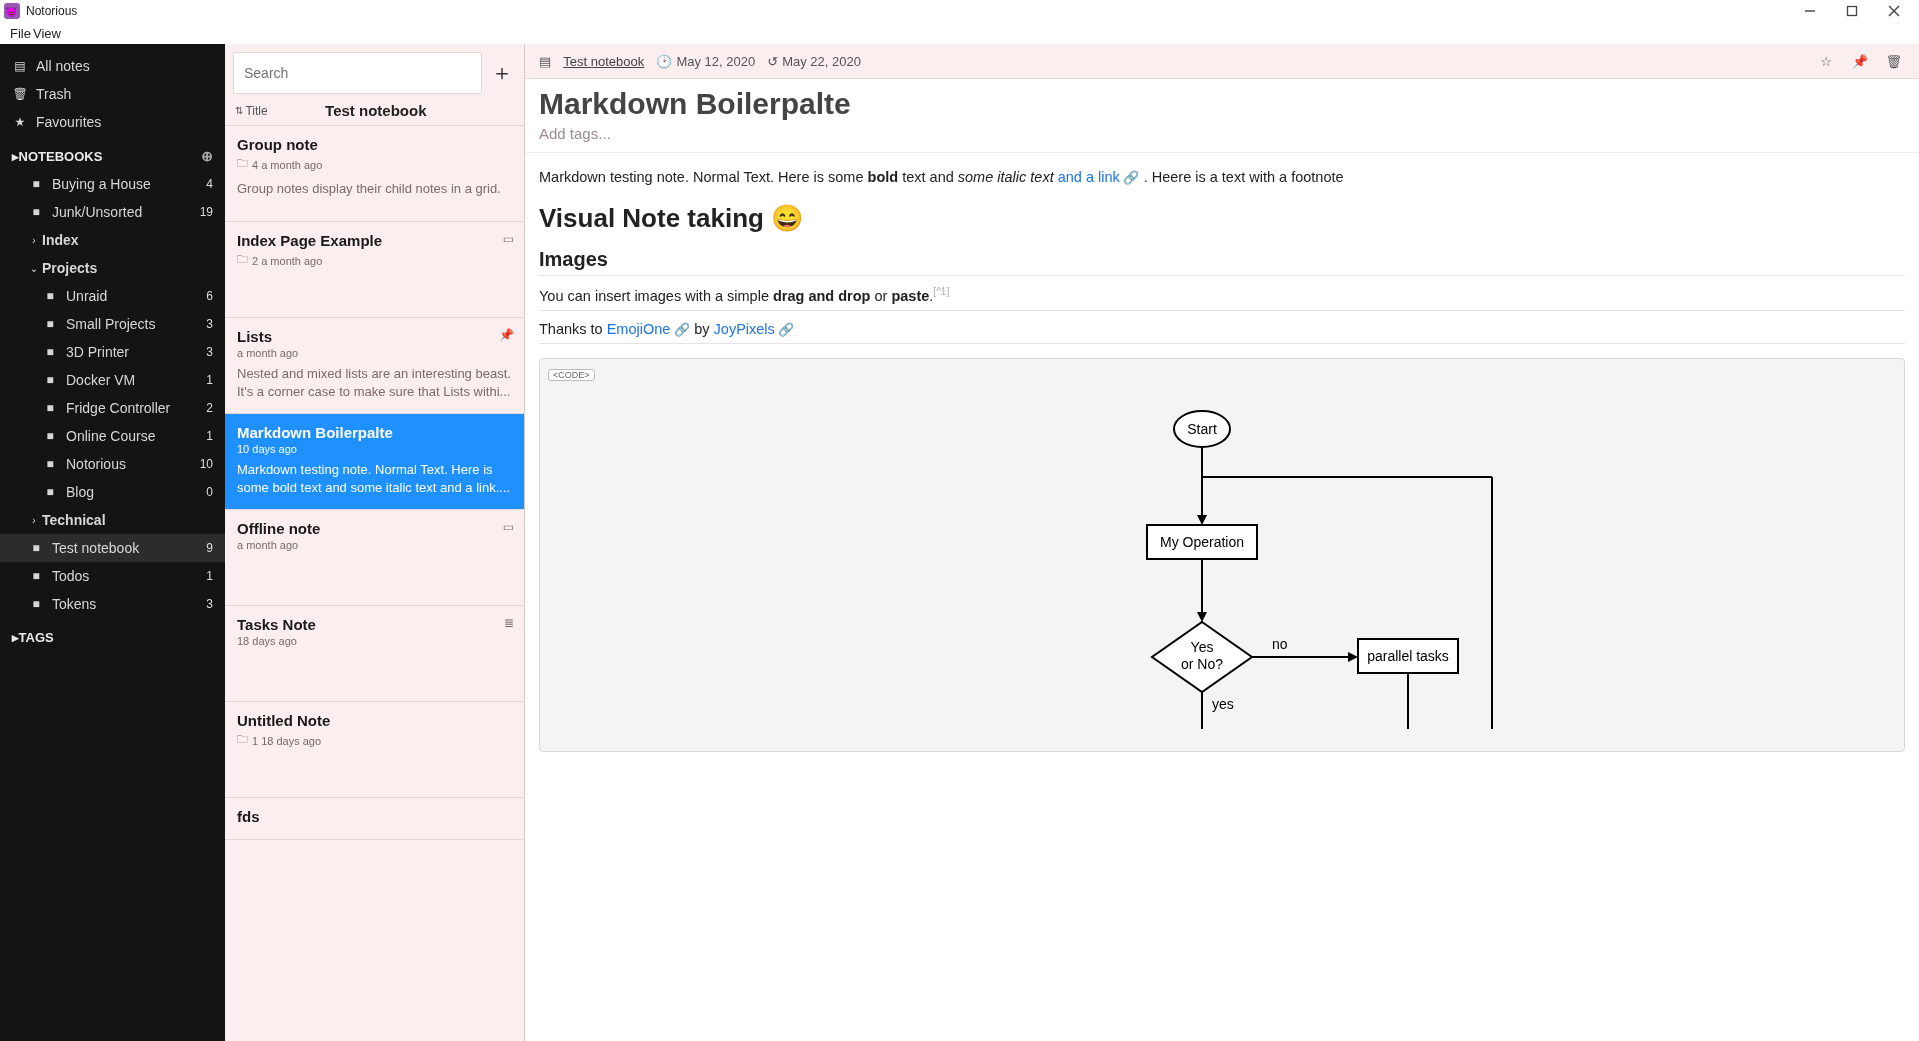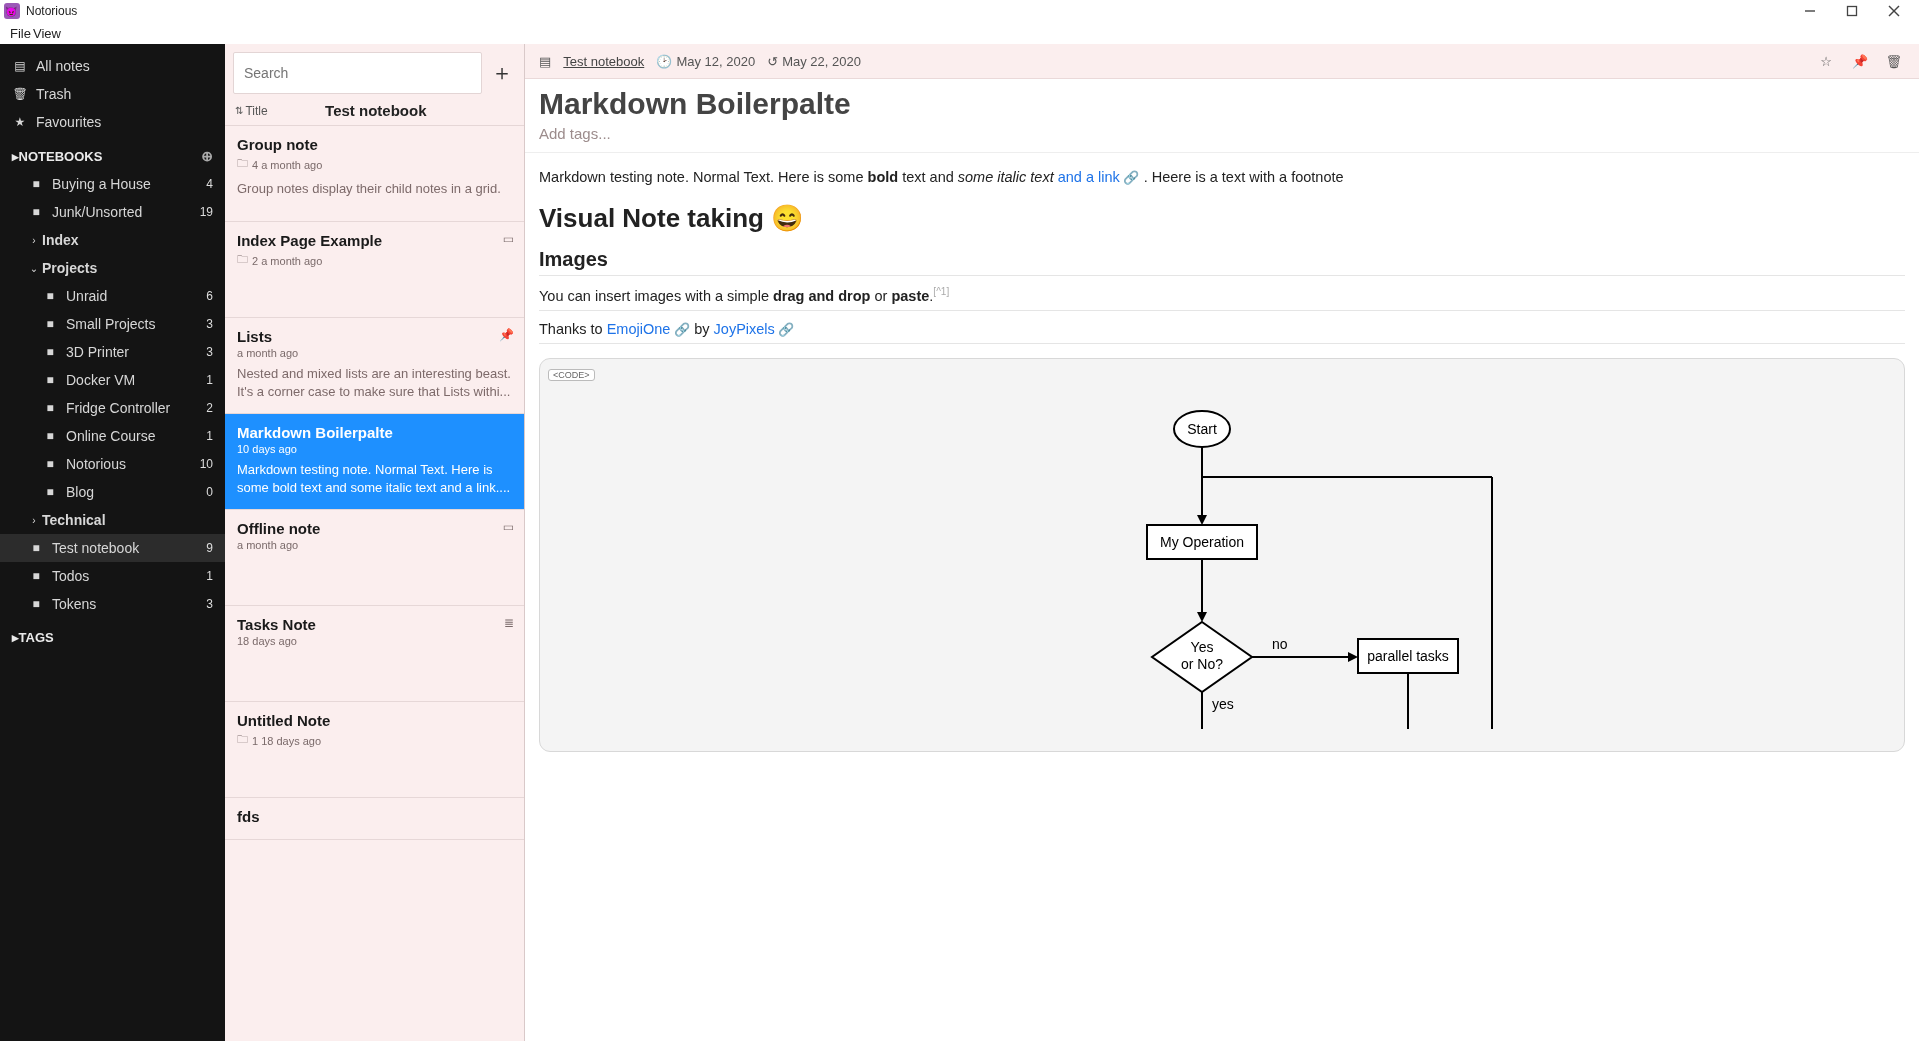--- a/index.html
+++ b/index.html
@@ -59,21 +59,21 @@
 .content .c-tags { padding:0 14px 10px 14px; font-size:15px; color:#9c8c8c;}
 .content .c-tags-wrap{ border-bottom:1px solid #eee;}
 .content .c-body { flex:1; overflow-y:auto; padding:10px 14px 20px 14px; font-size:14.5px; color:#222; }
 .content .c-body p { margin:6px 0; }
 .content .c-body h1.note-h1 { font-size:26px; font-weight:800; margin:18px 0 8px 0; }
 .content .c-body h2.note-h2 { font-size:20px; font-weight:800; margin:14px 0 4px 0; }
 .content .c-body .rule { border-bottom:1px solid #e5e5e5; margin:4px 0 10px 0;}
 .content .c-body a.lnk { color:#1e73e8; text-decoration:none; }
 .content .c-body .chain { color:#888; font-size:13px;}
 .content .c-body sup.fn { color:#aaa; font-size:10px;}
-.codebox { border:1px solid #d8d8d8; background:#f4f4f4; border-radius:11px; margin-top:14px; padding:6px 8px 12px 8px;}
+.codebox { border:1px solid #d8d8d8; background:#f4f4f4; border-radius:4px; margin-top:14px; padding:6px 8px 12px 8px;}
 .codebox .code-tag { display:inline-block; border:1px solid #bbb; border-radius:3px; font-size:9px; padding:0 4px; color:#666; background:#fff;}
 .flowchart { display:flex; justify-content:center; padding-top:18px;}
 svg text { font-family:"Segoe UI",sans-serif; font-size:14px; }
 </style>
 </head>
 <body>
 
 <div class="titlebar">
   <span class="app-icon">😈</span>
   <span class="app-name">Notorious</span>

